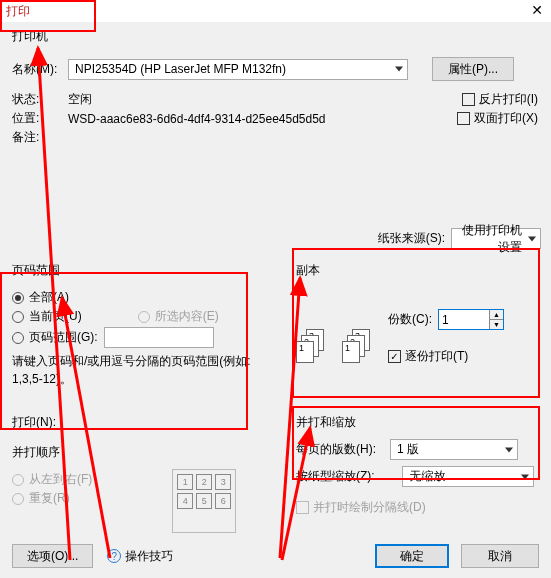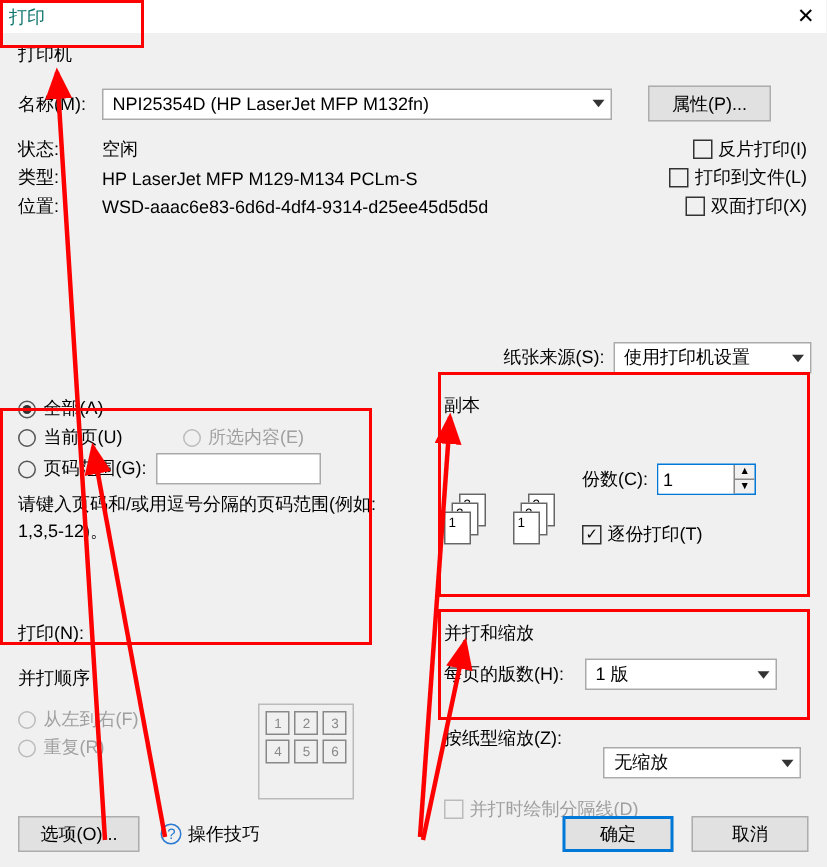--- a/index.html
+++ b/index.html
@@ -1,18 +1,18 @@
 <!DOCTYPE html>
 <html><head>
 <meta charset="utf-8">
 <style>
 * { box-sizing: border-box; margin: 0; padding: 0; font-family: "Microsoft YaHei", sans-serif; font-size: 12px; }
 body { background: #f0f0f0; width: 551px; height: 578px; position: relative; overflow: hidden; }
 .titlebar { height: 22px; background: #fff; display: flex; align-items: center; padding: 0 6px; position: relative; }
-.titlebar .title { color: #0f766e; }
+.titlebar .title { color: #b91c1c; }
 .titlebar .close { position: absolute; right: 8px; top: 2px; font-size: 14px; }
 .section { position: absolute; }
 label { white-space: nowrap; }
 .row { display: flex; align-items: center; margin: 2px 0; }
 .k { width: 56px; display: inline-block; }
 .dropdown, input[type=text].inp { border: 1px solid #aaa; background: #fff; display: inline-flex; align-items: center; padding: 2px 18px 2px 6px; position: relative; height: 21px; }
 .dropdown .caret { position: absolute; right: 4px; top: 50%; transform: translateY(-50%); border-left: 4px solid transparent; border-right: 4px solid transparent; border-top: 5px solid #333; }
 .btn { background: #e1e1e1; border: 1px solid #adadad; padding: 3px 14px; height: 24px; display: inline-flex; align-items: center; justify-content: center; cursor: pointer; }
 .btn.primary { border: 2px solid #0078d7; }
 .chk { display: inline-flex; align-items: center; gap: 4px; }
@@ -55,53 +55,49 @@
   </div>
   <div class="row" style="margin-top:10px;">
     <span class="k">状态:</span>
     <span>空闲</span>
     <span style="margin-left:auto;" class="chk">
         <span class="box"></span>
         <span>反片打印(I)</span>
       </span>
   </div>
   <div class="row">
-    <span class="k">类型:</span>
-    <span>HP LaserJet MFP M129-M134 PCLm-S</span>
-    <span style="margin-left:auto;" class="chk">
-        <span class="box"></span>
-        <span>打印到文件(L)</span>
-      </span>
-  </div>
-  <div class="row">
     <span class="k">位置:</span>
     <span>WSD-aaac6e83-6d6d-4df4-9314-d25ee45d5d5d</span>
     <span style="margin-left:auto;" class="chk">
         <span class="box"></span>
         <span>双面打印(X)</span>
       </span>
   </div>
+  <div class="row">
+    <span class="k">备注:</span>
+  </div>
 </div>
 
 <div class="section" style="right:10px; top:228px; display:flex; align-items:center; gap:6px;">
   <span>纸张来源(S):</span>
-  <div class="dropdown" style="width:132px;">
+  <div class="dropdown" style="width:90px;text-align:right;">
     <span>使用打印机设置</span>
       <span class="caret"></span>
   </div>
 </div>
 
 <div class="section" style="left:12px; top:262px; width:250px;">
+  <div style="margin-bottom:10px;">页码范围</div>
   <div class="row">
       <label class="radio">
         <span class="dot sel"></span>
         <span>全部(A)</span>
       </label>
     </div>
-  <div class="row" style="gap:40px;">
+  <div class="row" style="gap:56px;">
     <label class="radio">
         <span class="dot"></span>
         <span>当前页(U)</span>
       </label>
     <label class="radio disabled">
         <span class="dot"></span>
         <span>所选内容(E)</span>
       </label>
   </div>
   <div class="row" style="gap:6px;">
@@ -154,21 +150,21 @@
   <div style="margin-bottom:8px;">并打和缩放</div>
   <div class="row" style="gap:6px;">
     <span style="width:88px;">每页的版数(H):</span>
     <div class="dropdown" style="width:128px;">
         <span>1 版</span>
         <span class="caret"></span>
       </div>
   </div>
   <div class="row" style="gap:22px; margin-top:6px;">
     <span style="width:88px;">按纸型缩放(Z):</span>
-    <div class="dropdown" style="width:136px;margin-top:32px;">
+    <div class="dropdown" style="width:136px;">
         <span>无缩放</span>
         <span class="caret"></span>
       </div>
   </div>
   <label class="chk disabled" style="margin-top:10px;">
       <span class="box"></span>
       <span>并打时绘制分隔线(D)</span>
     </label>
 </div>
 

